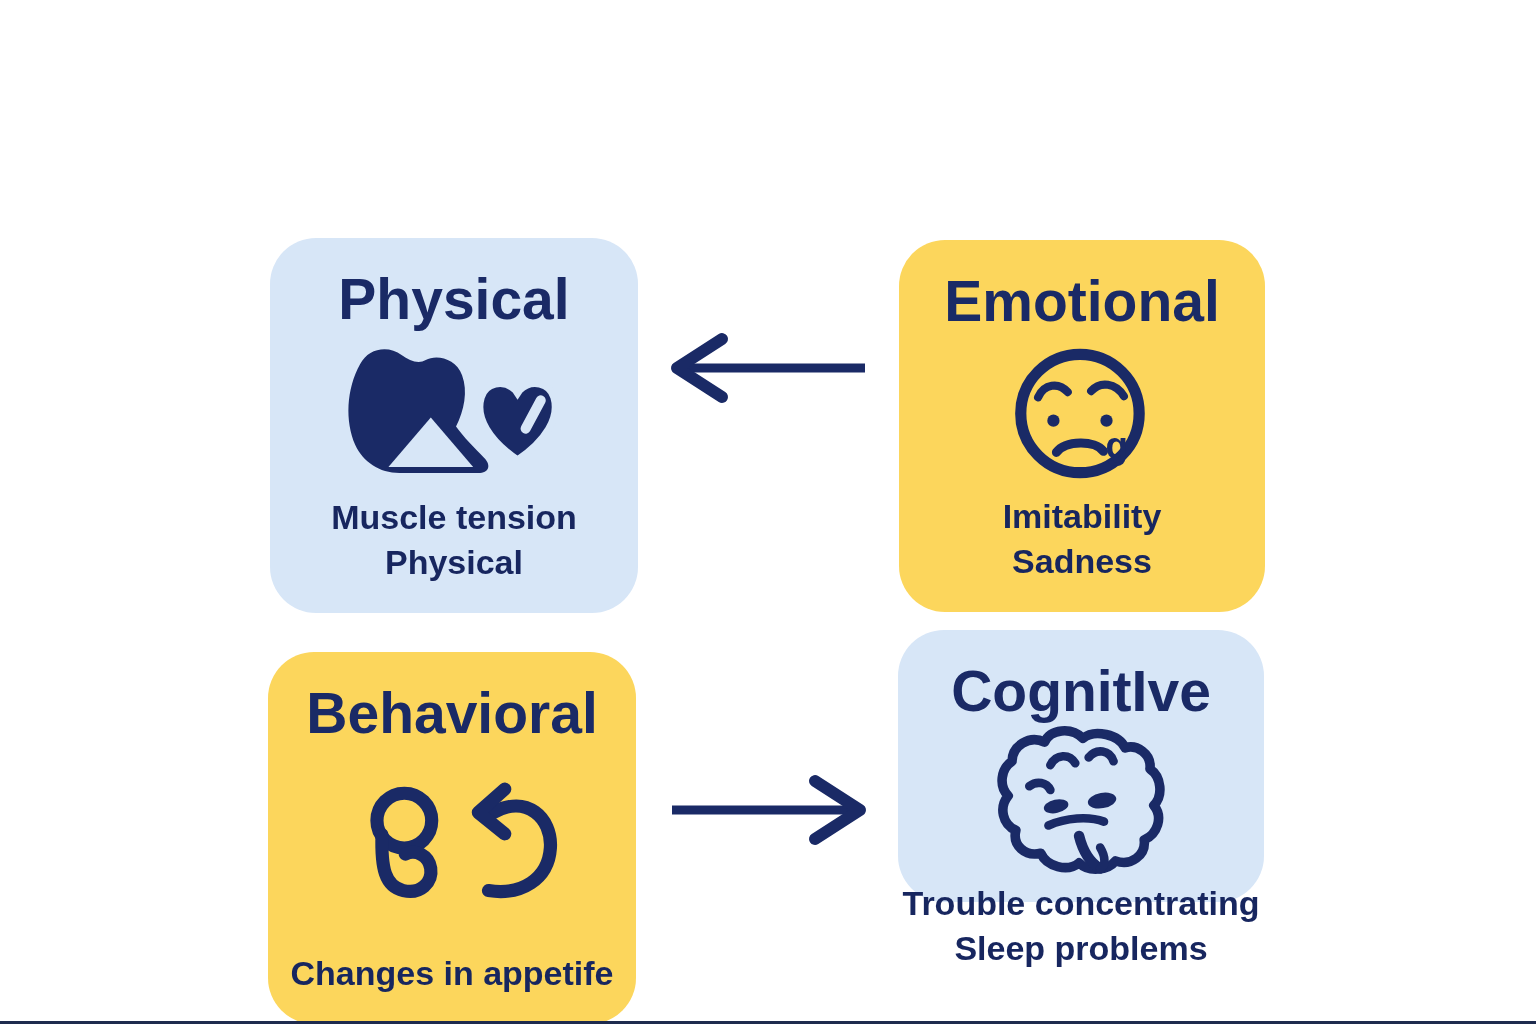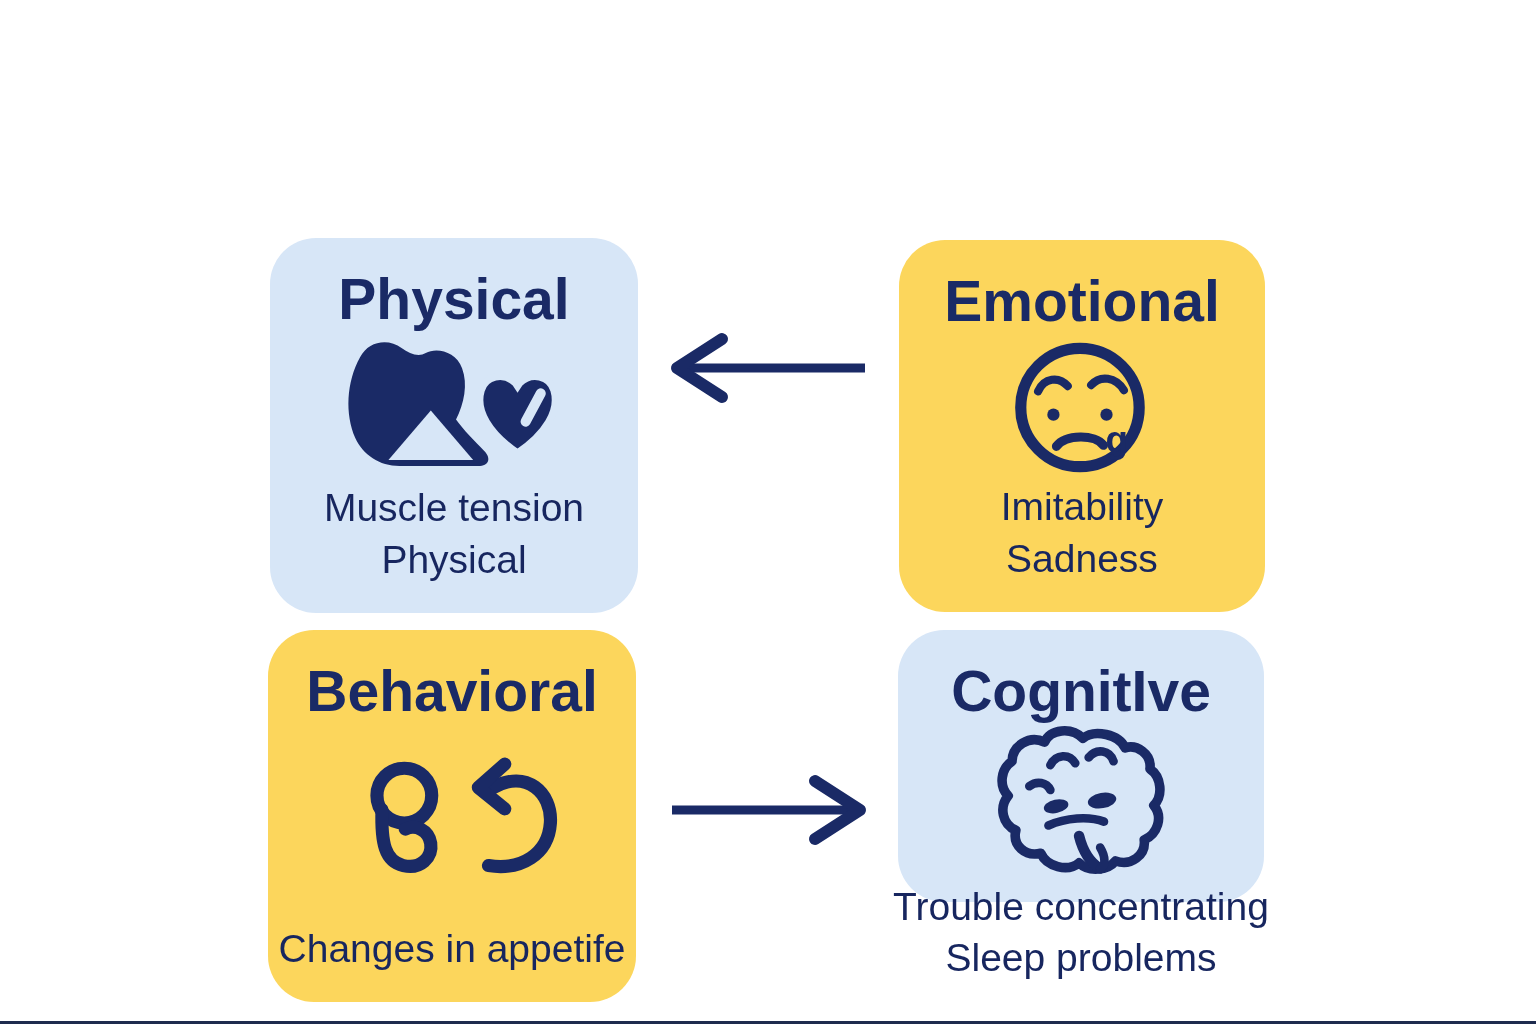--- a/index.html
+++ b/index.html
@@ -23,27 +23,27 @@
   }
   .card-blue{background:#d7e6f7;}
   .card-yellow{background:#fcd65c;}
   .card-label{
     font-size:57px;font-weight:700;color:#1a2a66;line-height:1.1;
   }
   .card-iconwrap{
     flex:1;display:flex;align-items:center;justify-content:center;width:100%;
   }
   .card-symptoms{
-    font-size:39px;font-weight:400;line-height:1.32;color:#17265f;
+    font-size:34px;font-weight:700;line-height:1.32;color:#17265f;
     padding-bottom:4px;
   }
   .symptom-line{white-space:nowrap;}
   #card-physical  {left:270px;top:238px;width:368px;height:375px;}
   #card-emotional {left:899px;top:240px;width:366px;height:372px;}
-  #card-behavioral{left:268px;top:630px;width:368px;height:372px;}
+  #card-behavioral{left:268px;top:652px;width:368px;height:372px;}
   #card-cognitive {left:898px;top:630px;width:366px;height:272px;}
   .arrow{position:absolute;}
   #arrow-left {left:660px;top:328px;}
   #arrow-right{left:662px;top:770px;}
   .bottom-rule{
     position:absolute;left:0;bottom:0;width:100%;height:3px;background:#1e2b4e;
   }
   svg{display:block;}
   .navy-stroke{stroke:#1a2a66;fill:none;}
 </style>

